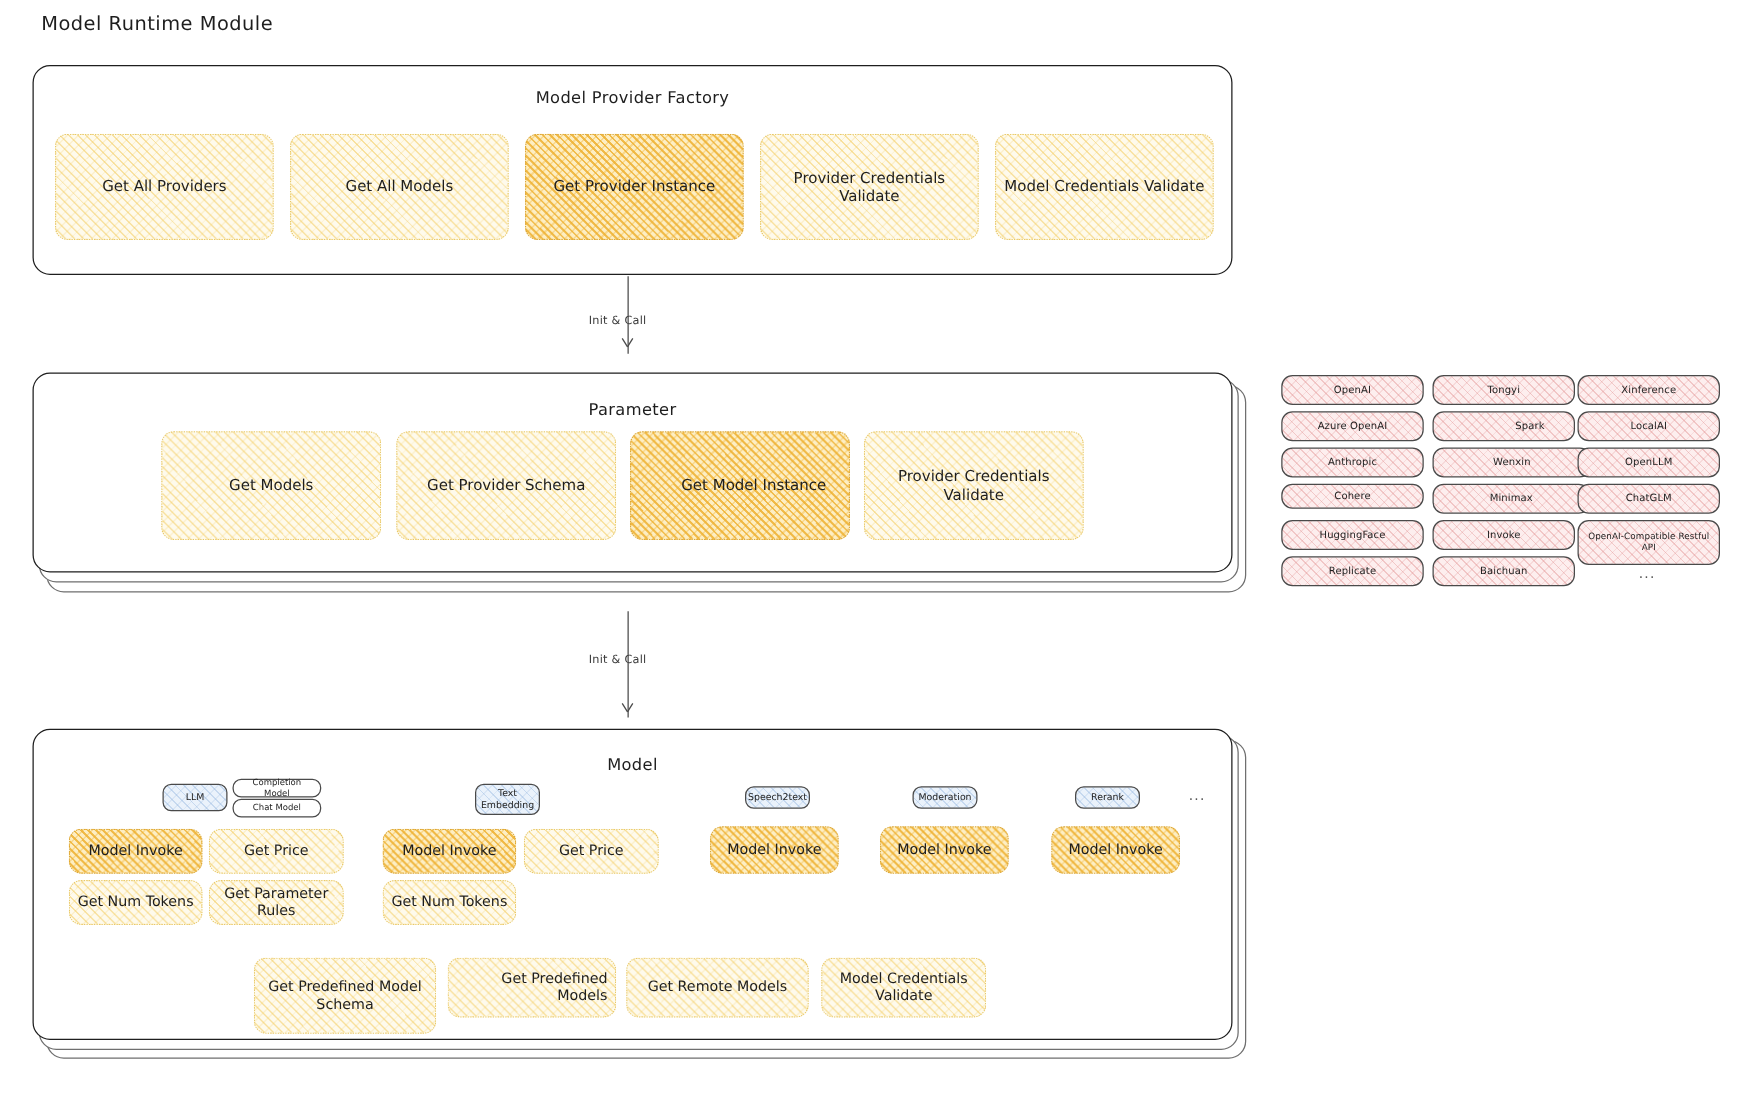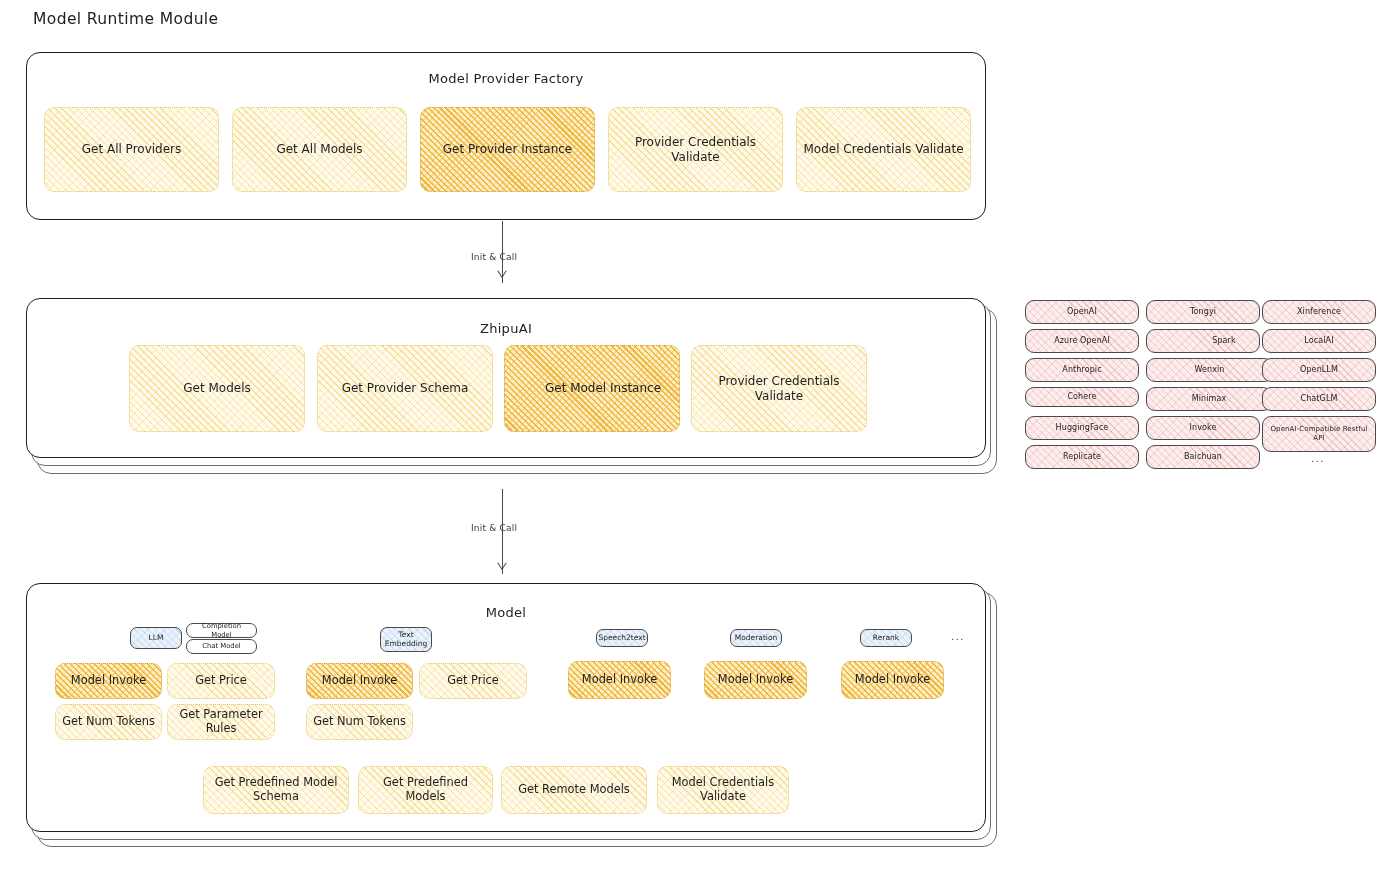--- a/index.html
+++ b/index.html
@@ -154,21 +154,21 @@
     <span>Model Credentials Validate</span>
   </div>
 
   <div class="arrow-line" style="left:502px; top:221px; height:62px;"></div>
   <div class="arrow-head" style="left:502px; top:277px;"></div>
   <div class="arrow-label hand" style="left:471px; top:252px;">Init &amp; Call</div>
 
   <div class="card-shadow" style="left:37px; top:308px; width:960px; height:166px;"></div>
   <div class="card-shadow" style="left:31px; top:303px; width:960px; height:163px; z-index:2;"></div>
   <div class="card card-main" style="left:26px; top:298px; width:960px; height:160px;">
-    <div class="card-title hand" style="top:22px;">ZhipuAI</div>
+    <div class="card-title hand" style="top:22px;">Parameter</div>
   </div>
 
   <div class="box amber-light fs13" style="left:129px; top:345px; width:176px; height:87px; z-index:4;">
     <span>Get Models</span>
   </div>
   <div class="box amber-light fs13" style="left:317px; top:345px; width:176px; height:87px; z-index:4;">
     <span>Get Provider Schema</span>
   </div>
   <div class="box amber-strong fs13" style="left:504px; top:345px; width:176px; height:87px; z-index:4;padding-left:28px;">
     <span>Get Model Instance</span>
@@ -239,24 +239,24 @@
 
   <div class="box blue" style="left:860px; top:629px; width:52px; height:18px; z-index:4;">
     <span>Rerank</span>
   </div>
   <div class="box amber-strong fs12" style="left:841px; top:661px; width:103px; height:38px; z-index:4;">
     <span>Model Invoke</span>
   </div>
 
   <div class="ellipsis hand" style="left:951px; top:630px; z-index:4; font-size:11px;">...</div>
 
-  <div class="box amber-light fs12" style="left:203px; top:766px; width:146px; height:48px; z-index:4;">
+  <div class="box amber-light fs12" style="left:203px; top:766px; width:146px; height:61px; z-index:4;">
     <span>Get Predefined Model Schema</span>
   </div>
-  <div class="box amber-light fs12" style="left:358px; top:766px; width:135px; height:48px; z-index:4;">
+  <div class="box amber-light fs12" style="left:358px; top:766px; width:135px; height:48px; z-index:4;text-align:right;">
     <span>Get Predefined Models</span>
   </div>
   <div class="box amber-light fs12" style="left:501px; top:766px; width:146px; height:48px; z-index:4;">
     <span>Get Remote Models</span>
   </div>
   <div class="box amber-light fs12" style="left:657px; top:766px; width:132px; height:48px; z-index:4;">
     <span>Model Credentials Validate</span>
   </div>
 
   <div class="box pink" style="left:1025px; top:300px; width:114px; height:24px;">

